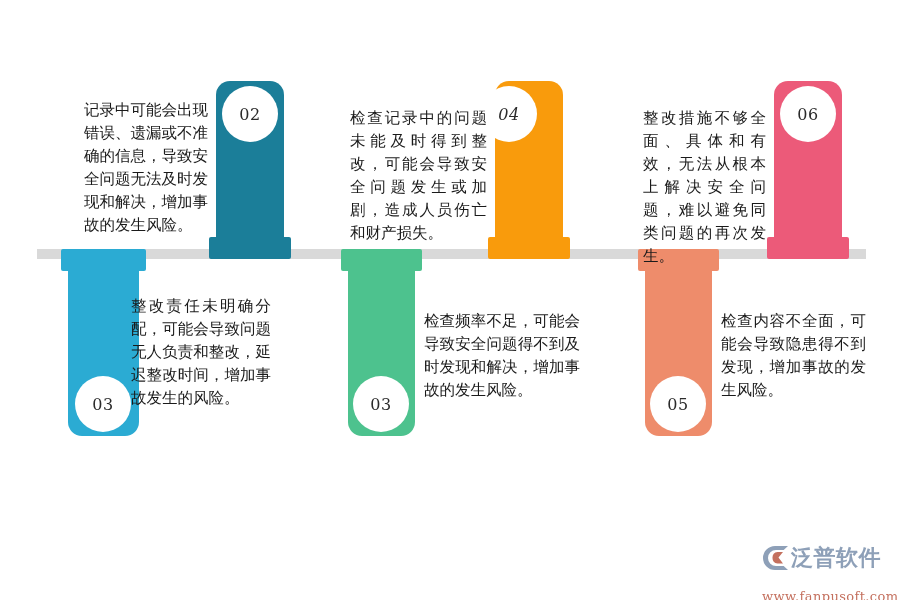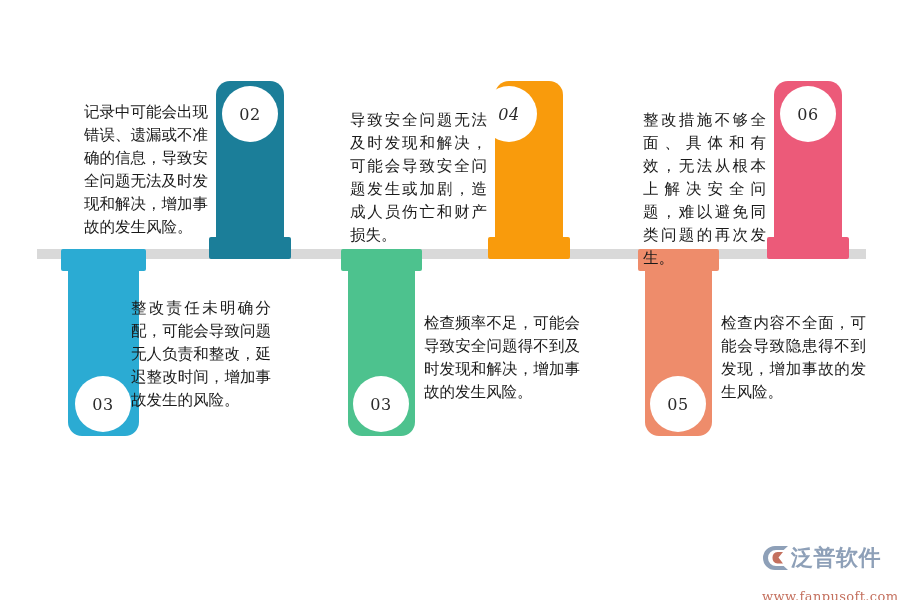--- a/index.html
+++ b/index.html
@@ -83,21 +83,21 @@
   }
 
   
   .desc {
     position: absolute;
     font-size: 15.5px;
     line-height: 23px;
     color: #1a1a1a;
     text-align: justify;
     text-justify: inter-ideograph;
-    font-family: Liberation Serif, serif;
+    font-family: Liberation Mono, monospace;
   }
 
   
   .logo {
     position: absolute;
     left: 762px;
     top: 546px;
     width: 132px;
     height: 44px;
   }
@@ -162,21 +162,21 @@
   </div>
   <div class="desc" style="left:424px; top:311px; width:156px;">检查频率不足，可能会导致安全问题得不到及时发现和解决，增加事故的发生风险。</div>
 
   <div class="pillar up" style="left:488px; top:81px; width:82px; height:178px;">
     <div class="body" style="background:#F99B0C;"></div>
     <div class="foot" style="background:#F99B0C;"></div>
   </div>
   <div class="badge" style="left:481px; top:86px;font-style:italic;">
     <span>04</span>
   </div>
-  <div class="desc" style="left:350px; top:108px; width:137px;">导致安全问题无法及时发现和解决，可能会导致安全问题发生或加剧，造成人员伤亡和财产损失。</div>
+  <div class="desc" style="left:350px; top:108px; width:137px;">检查记录中的问题未能及时得到整改，可能会导致安全问题发生或加剧，造成人员伤亡和财产损失。</div>
 
   <div class="pillar down" style="left:638px; top:249px; width:81px; height:187px;">
     <div class="foot" style="background:#EE8C6B;"></div>
     <div class="body" style="background:#EE8C6B;"></div>
   </div>
   <div class="badge" style="left:650px; top:376px;">
     <span>05</span>
   </div>
   <div class="desc" style="left:721px; top:311px; width:145px;">检查内容不全面，可能会导致隐患得不到发现，增加事故的发生风险。</div>
 

